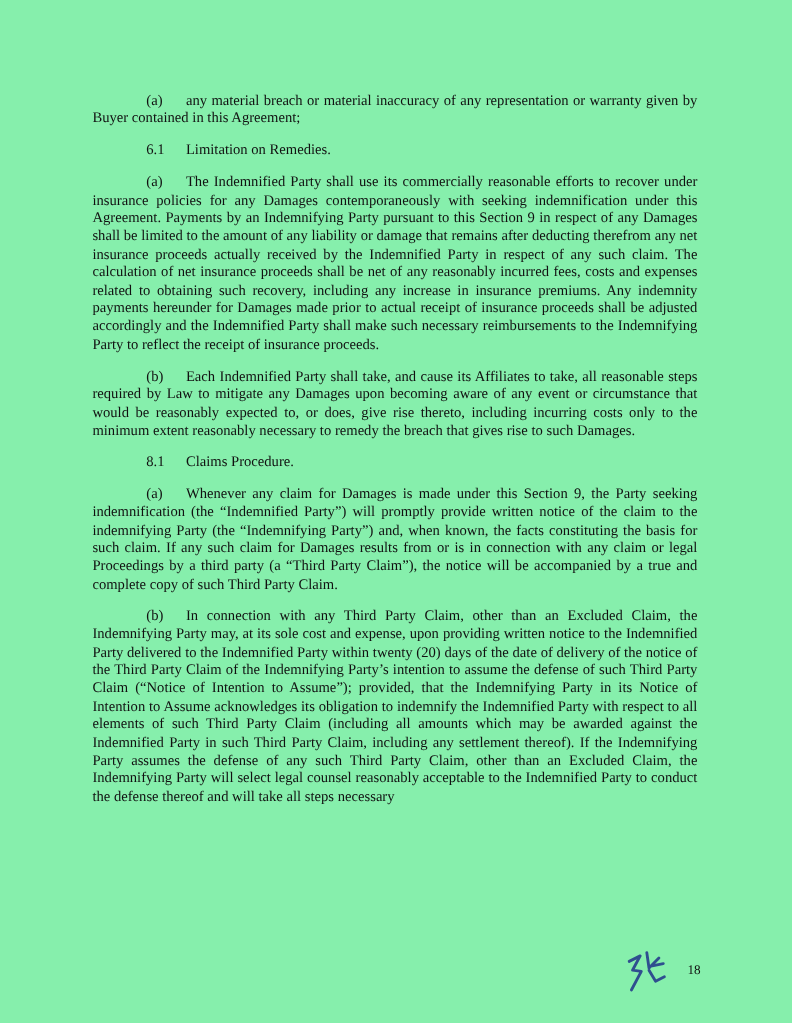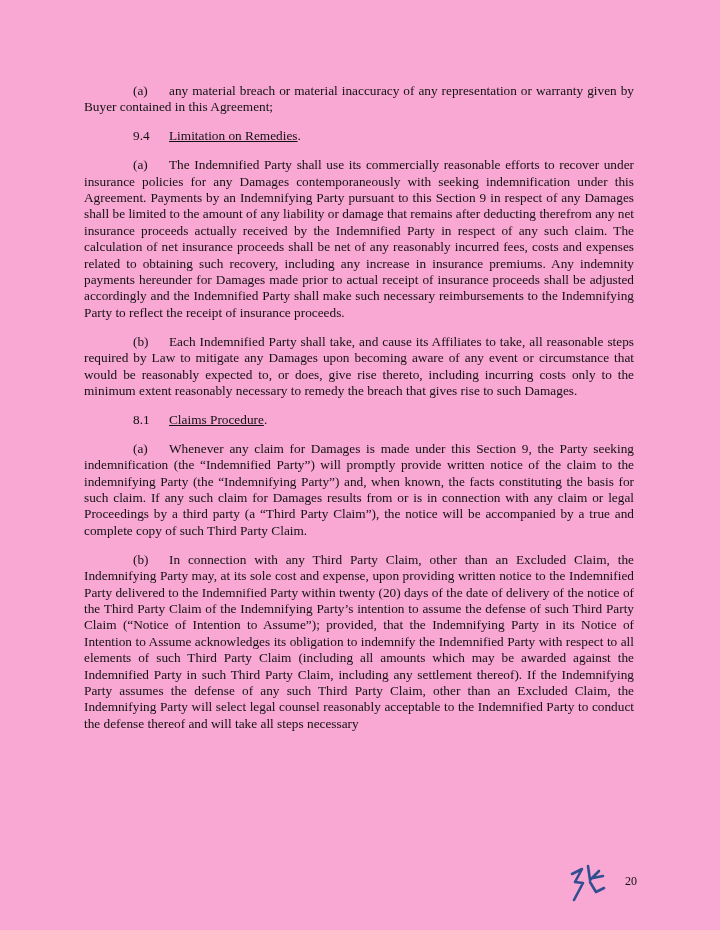--- a/index.html
+++ b/index.html
@@ -1,45 +1,45 @@
 <!DOCTYPE html>
 <html><head>
 <meta charset="utf-8">
 <style>
   html, body { margin: 0; padding: 0; background: #ffffff; }
   body { width: 720px; height: 930px; position: relative; overflow: hidden; }
   .page {
-    position: absolute; left: 0; top: 0; width: 720px; height: 930px; background: #f9a8d4;
+    position: absolute; left: 0; top: 0; width: 720px; height: 930px; background: #86efac;
   }
   .content {
     position: absolute; left: 84px; top: 83px; width: 550px;
     font-family: "Liberation Serif", serif; font-size: 13.3px; line-height: 16.4px;
     color: #111111; text-align: justify;
   }
   .para { margin: 0 0 12.5px 0; text-indent: 49px; }
   .para .label { display: inline-block; width: 36px; text-indent: 0; }
   .heading { margin: 0 0 12.5px 0; padding-left: 49px; }
   .heading .num { display: inline-block; width: 36px; }
-  .heading .title { text-decoration: underline; }
+  .heading .title { }
   b { font-weight: normal; }
   .footer-page { position: absolute; left: 625px; top: 874px; font-family: "Liberation Serif", serif; font-size: 12px; color: #111; }
   .initials { position: absolute; left: 566px; top: 858px; width: 50px; height: 50px; }
 </style>
 </head>
 <body>
 
 <div class="page">
   <div class="content" id="content">
       <p class="para"><span class="label">(a)</span><span>any material breach or material inaccuracy of any representation or warranty given by Buyer contained in this Agreement;</span></p>
-      <p class="heading"><span class="num">9.4</span><span class="title">Limitation on Remedies</span><span>.</span></p>
+      <p class="heading"><span class="num">6.1</span><span class="title">Limitation on Remedies</span><span>.</span></p>
       <p class="para"><span class="label">(a)</span><span>The Indemnified Party shall use its commercially reasonable efforts to recover under insurance policies for any Damages contemporaneously with seeking indemnification under this Agreement. Payments by an Indemnifying Party pursuant to this Section 9 in respect of any Damages shall be limited to the amount of any liability or damage that remains after deducting therefrom any net insurance proceeds actually received by the Indemnified Party in respect of any such claim. The calculation of net insurance proceeds shall be net of any reasonably incurred fees, costs and expenses related to obtaining such recovery, including any increase in insurance premiums. Any indemnity payments hereunder for Damages made prior to actual receipt of insurance proceeds shall be adjusted accordingly and the Indemnified Party shall make such necessary reimbursements to the Indemnifying Party to reflect the receipt of insurance proceeds.</span></p>
       <p class="para"><span class="label">(b)</span><span>Each Indemnified Party shall take, and cause its Affiliates to take, all reasonable steps required by Law to mitigate any Damages upon becoming aware of any event or circumstance that would be reasonably expected to, or does, give rise thereto, including incurring costs only to the minimum extent reasonably necessary to remedy the breach that gives rise to such Damages.</span></p>
       <p class="heading"><span class="num">8.1</span><span class="title">Claims Procedure</span><span>.</span></p>
       <p class="para"><span class="label">(a)</span><span>Whenever any claim for Damages is made under this Section 9, the Party seeking indemnification (the “</span><b>Indemnified Party</b><span>”) will promptly provide written notice of the claim to the indemnifying Party (the “</span><b>Indemnifying Party</b><span>”) and, when known, the facts constituting the basis for such claim. If any such claim for Damages results from or is in connection with any claim or legal Proceedings by a third party (a “</span><b>Third Party Claim</b><span>”), the notice will be accompanied by a true and complete copy of such Third Party Claim.</span></p>
       <p class="para"><span class="label">(b)</span><span>In connection with any Third Party Claim, other than an Excluded Claim, the Indemnifying Party may, at its sole cost and expense, upon providing written notice to the Indemnified Party delivered to the Indemnified Party within twenty (20) days of the date of delivery of the notice of the Third Party Claim of the Indemnifying Party’s intention to assume the defense of such Third Party Claim (“</span><b>Notice of Intention to Assume</b><span>”); provided, that the Indemnifying Party in its Notice of Intention to Assume acknowledges its obligation to indemnify the Indemnified Party with respect to all elements of such Third Party Claim (including all amounts which may be awarded against the Indemnified Party in such Third Party Claim, including any settlement thereof). If the Indemnifying Party assumes the defense of any such Third Party Claim, other than an Excluded Claim, the Indemnifying Party will select legal counsel reasonably acceptable to the Indemnified Party to conduct the defense thereof and will take all steps necessary</span></p>
     </div>
 
   <svg class="initials" viewBox="0 0 50 50">
     <path d="M6 16 L16 11 L9 24 L17 25 L8 42" fill="none" stroke="#2f4f8f" stroke-width="2.6" stroke-linecap="round" stroke-linejoin="round"></path>
     <path d="M22 8 L24 22 L33 13 M27 20 L37 18 M24 24 L30 34 L38 30" fill="none" stroke="#2f4f8f" stroke-width="2.6" stroke-linecap="round" stroke-linejoin="round"></path>
   </svg>
-  <div class="footer-page">20</div>
+  <div class="footer-page">18</div>
 </div>
 
 </body></html>

